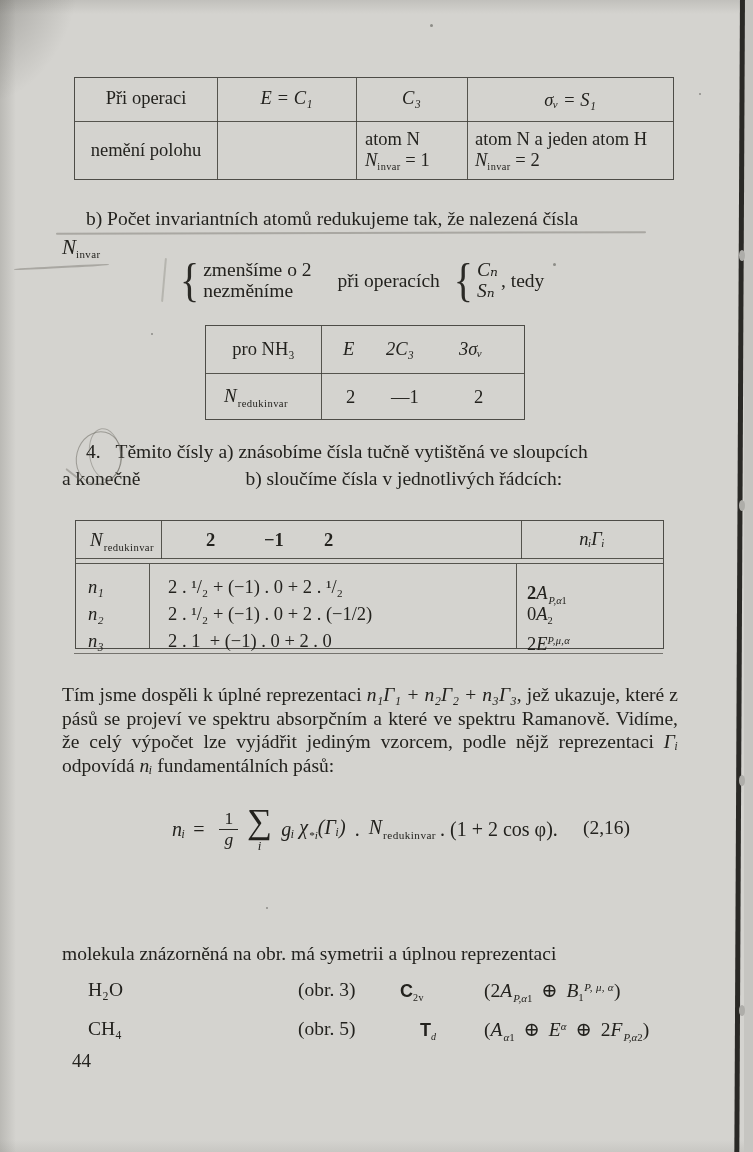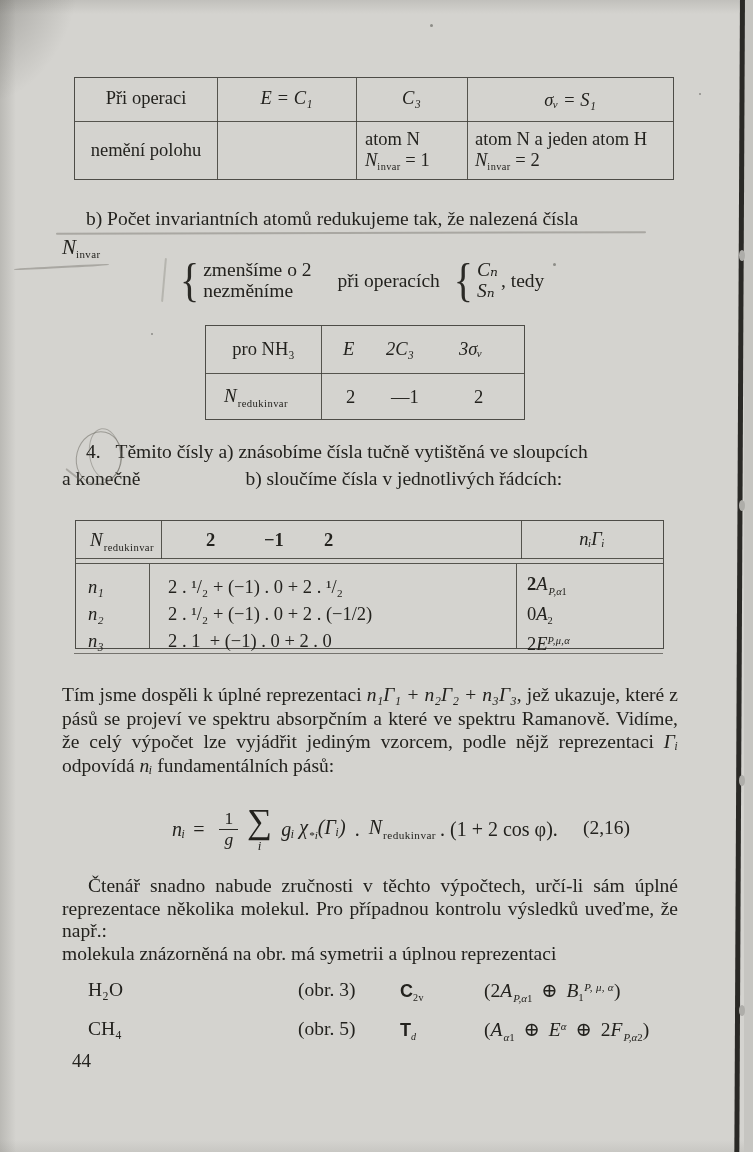--- a/index.html
+++ b/index.html
@@ -174,21 +174,21 @@
     <div class="cells it" style="left:445px;width:142px;top:8px;text-align:center;">nᵢΓᵢ</div>
 
     <div class="cells it" style="left:12px;top:56px;">n₁</div>
     <div class="cells it" style="left:12px;top:83px;">n₂</div>
     <div class="cells it" style="left:12px;top:110px;">n₃</div>
 
     <div class="cells" style="left:92px;top:56px;">2 . ¹/₂ + (−1) . 0 + 2 . ¹/₂</div>
     <div class="cells" style="left:92px;top:83px;">2 . ¹/₂ + (−1) . 0 + 2 . (−1/2)</div>
     <div class="cells" style="left:92px;top:110px;">2 . 1 + (−1) . 0 + 2 . 0</div>
 
-    <div class="cells" style="left:451px;top:53px;">
+    <div class="cells" style="left:451px;top:62px;">
       <span class="b">2</span><span class="it">A</span><span class="stk stk-math">
           <span class="stkt">P,α</span>
           <span class="stkb">1</span>
         </span>
     </div>
     <div class="cells" style="left:451px;top:83px;">
       <span>0</span><span class="it">A</span><span class="sub">2</span>
     </div>
     <div class="cells" style="left:451px;top:109px;">
       <span>2</span><span class="it">E</span><span class="sup it">P,μ,α</span>
@@ -222,41 +222,40 @@
     <span>
       <span class="it">N</span><span class="stk stk-rm">
           <span class="stkt">reduk</span>
           <span class="stkb">invar</span>
         </span>
     </span>
     <span style="margin-left:4px;">. (1 + 2 cos φ).</span>
   </div>
   <div class="abs" style="left:583px;top:817px;font-size:19.5px;">(2,16)</div>
 
-  <div class="abs just" style="left:62px;top:875px;width:616px;font-size:19.5px;line-height:22.6px;text-indent:26px;">Čtenář snadno nabude zručnosti v těchto výpočtech, určí-li sám úplné reprezentace několika molekul. Pro případnou kontrolu výsledků uveďme, že např.:</div>
   <div class="abs txt" style="left:62px;top:942px;white-space:nowrap;">molekula znázorněná na obr. má symetrii a úplnou reprezentaci</div>
 
   <div class="abs" style="left:0;top:979px;width:753px;height:30px;font-size:19.5px;">
     <span class="abs" style="left:88px;">H₂O</span>
     <span class="abs" style="left:298px;">(obr. 3)</span>
     <span class="abs grp" style="left:400px;top:2px;"><span>C</span><span class="sub">2v</span></span>
     <span class="abs nowrap" style="left:484px;">
       <span>(2</span><span class="it">A</span><span class="stk stk-math">
           <span class="stkt">P,α</span>
           <span class="stkb">1</span>
         </span>
       <span style="margin:0 4px;">⊕</span>
       <span class="it">B</span><span class="sub">1</span><span class="sup it">P, μ, α</span><span>)</span>
     </span>
   </div>
 
   <div class="abs" style="left:0;top:1018px;width:753px;height:30px;font-size:19.5px;">
     <span class="abs" style="left:88px;">CH₄</span>
     <span class="abs" style="left:298px;">(obr. 5)</span>
-    <span class="abs grp" style="left:400px;top:2px;"><span>T</span><span class="sub it">d</span></span>
+    <span class="abs grp" style="left:420px;top:2px;"><span>T</span><span class="sub it">d</span></span>
     <span class="abs nowrap" style="left:484px;">
       <span>(</span><span class="it">A</span><span class="stk stk-math">
           <span class="stkt">α</span>
           <span class="stkb">1</span>
         </span>
       <span style="margin:0 4px;">⊕</span>
       <span class="it">E</span><span class="sup it">α</span>
       <span style="margin:0 4px;">⊕</span>
       <span>2</span><span class="it">F</span><span class="stk stk-math">
           <span class="stkt">P,α</span>

